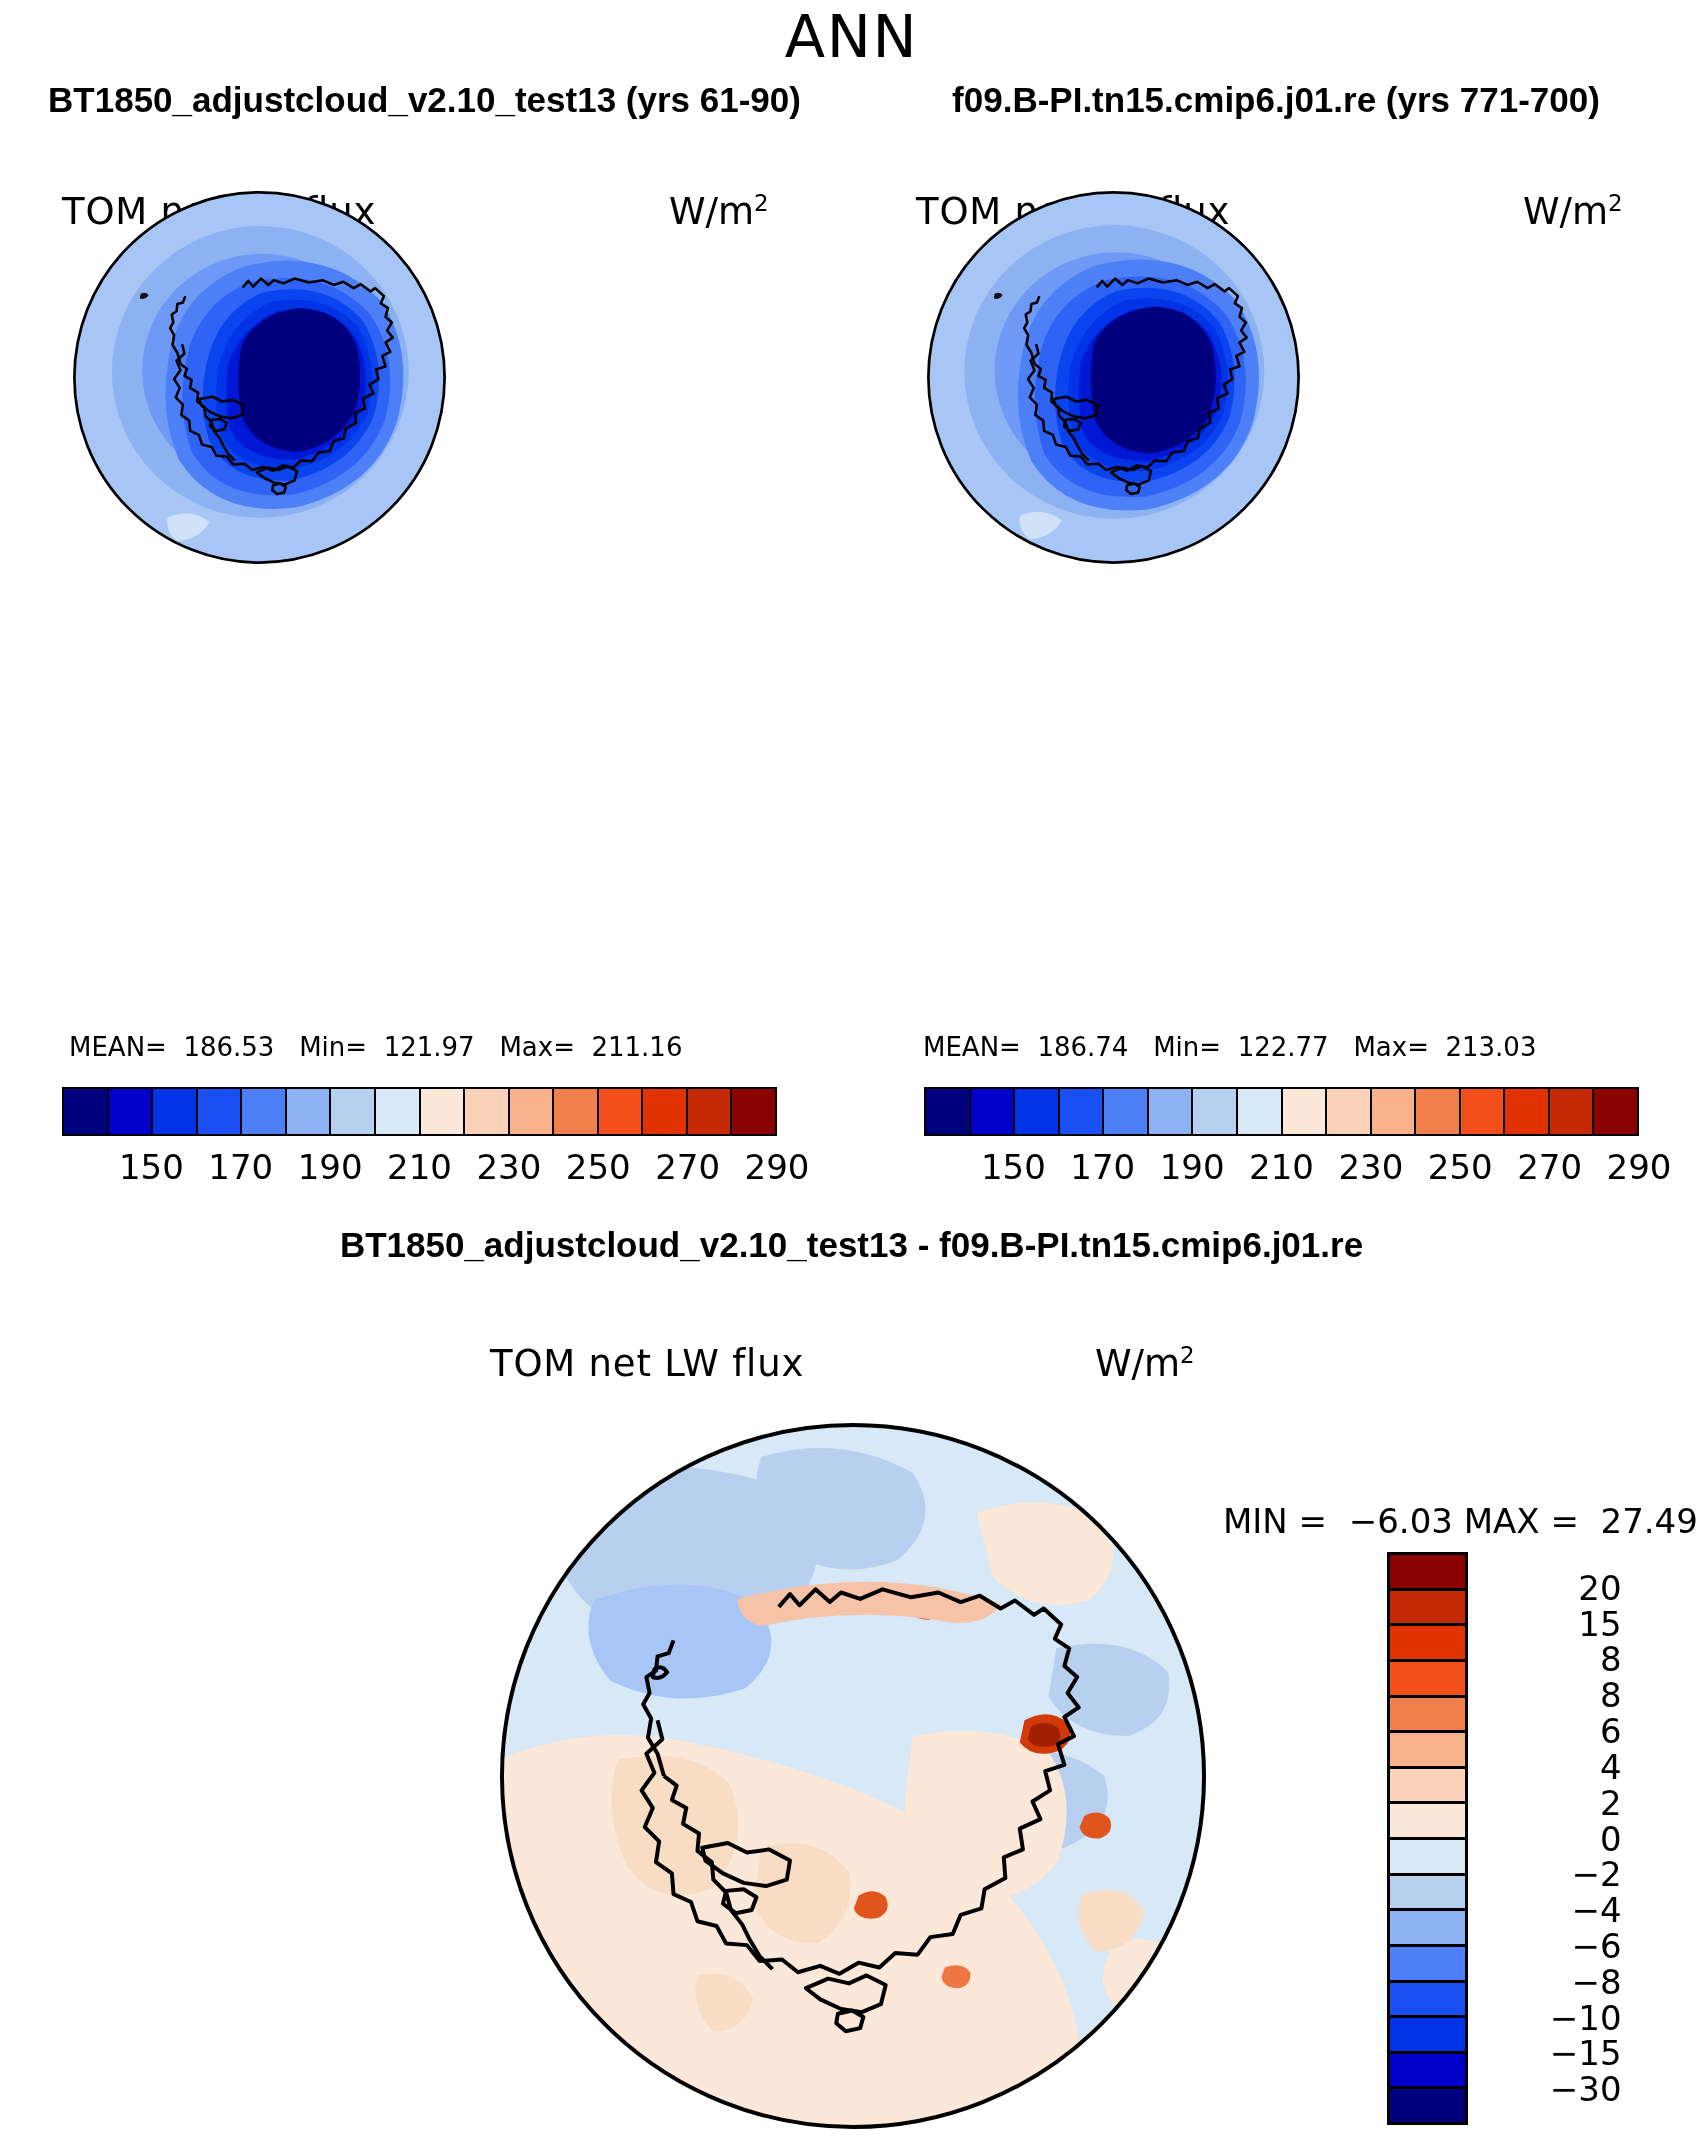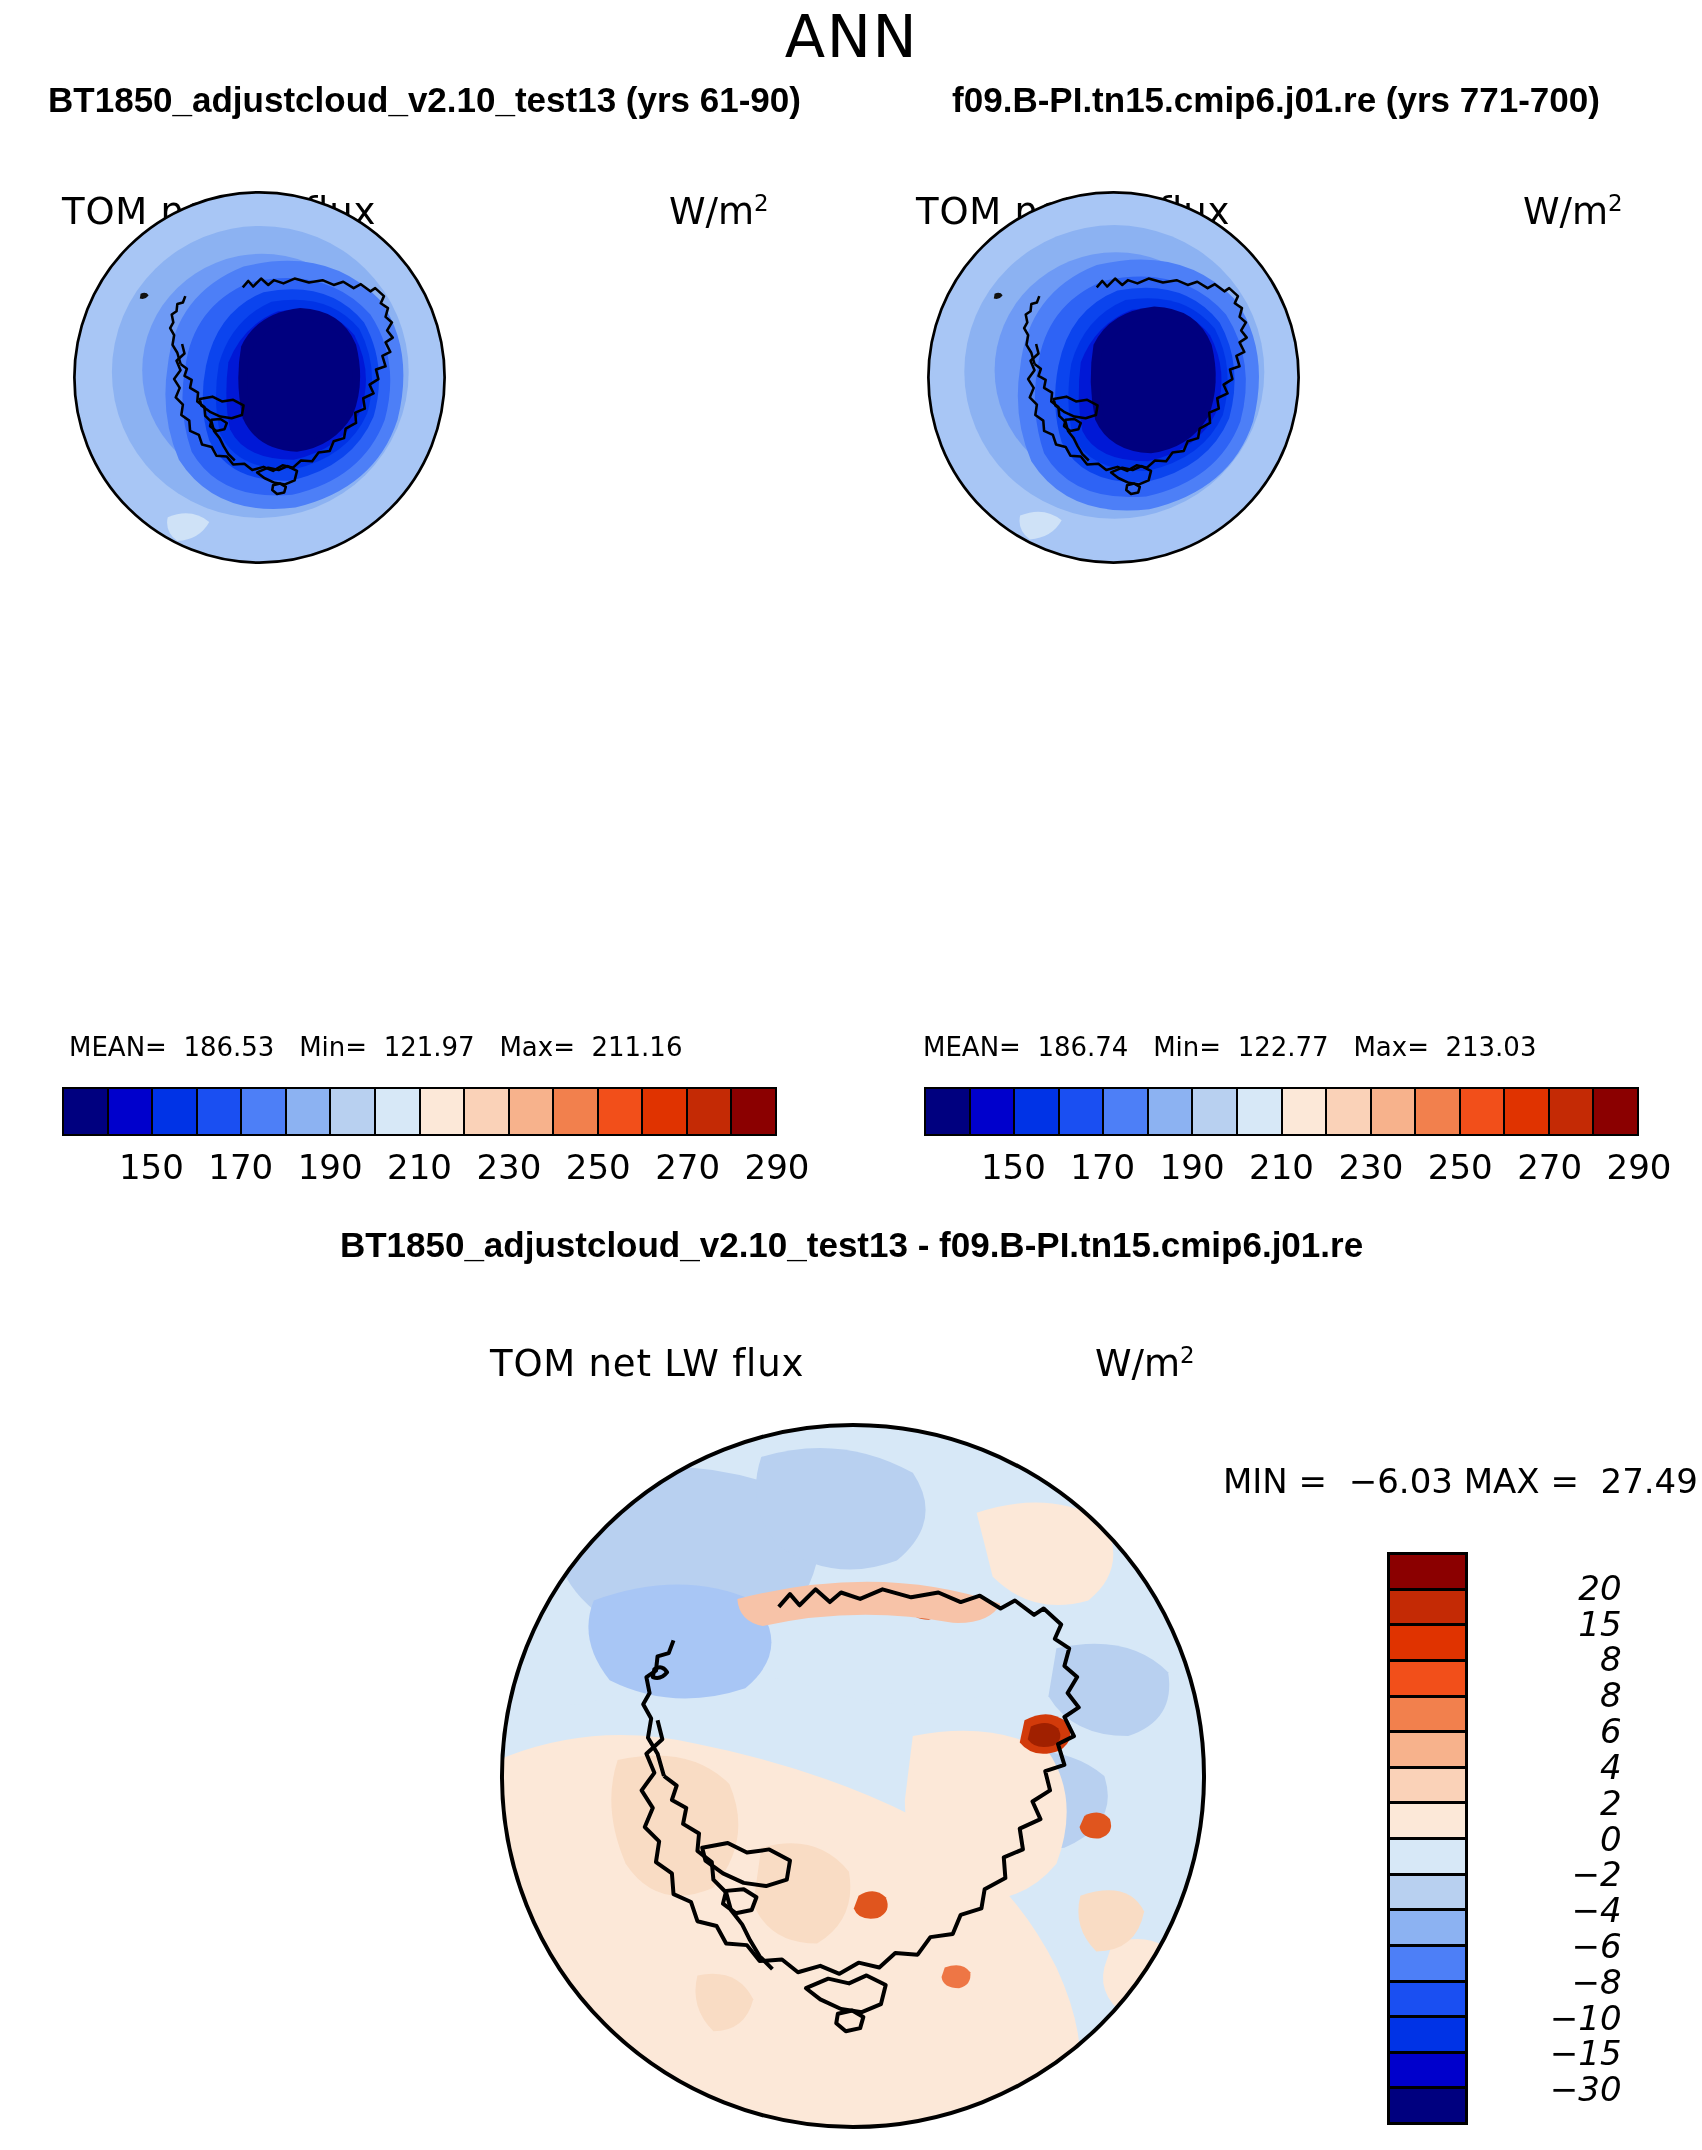--- a/index.html
+++ b/index.html
@@ -279,23 +279,23 @@
       <path d="M256 540 l32 -6 l24 12 l28 -4 l26 14 l-4 24 l-26 8 l-28 -4 l-26 -12 l-22 -16 z"></path>
       <path d="M286 594 l22 -2 l16 10 l-6 16 l-20 4 l-16 -12 z"></path>
       <path d="M386 716 l28 -12 l26 6 l22 -10 l24 12 l-6 24 l-24 10 l-26 -4 l-26 -12 z"></path>
       <path d="M426 748 l18 -4 l14 8 l-4 14 l-18 4 l-12 -10 z"></path>
       <path d="M196 316 q10 -6 16 4 q-8 10 -18 6 z"></path>
     </g>
     <circle cx="445" cy="450" r="440" fill="none" stroke="#000" stroke-width="5"></circle>
   </svg>
 </div>
 
-<div class="abs minmax" style="left:1223px;top:1461px;">MIN =  −6.03 MAX =  27.49</div>
-
-<div class="abs" style="left:1387px;top:1552px;display:flex;align-items:flex-end;font-style:italic;">
+<div class="abs minmax" style="left:1223px;top:1501px;">MIN =  −6.03 MAX =  27.49</div>
+
+<div class="abs" style="left:1387px;top:1552px;display:flex;align-items:flex-end;">
   <div class="vbar">
     <div class="cell" style="background:#8B0000"></div>
     <div class="cell" style="background:#C42A05"></div>
     <div class="cell" style="background:#E03300"></div>
     <div class="cell" style="background:#F24F1A"></div>
     <div class="cell" style="background:#F2804D"></div>
     <div class="cell" style="background:#F7B28C"></div>
     <div class="cell" style="background:#FAD2B8"></div>
     <div class="cell" style="background:#FCE8D8"></div>
     <div class="cell" style="background:#D7E8F7"></div>

